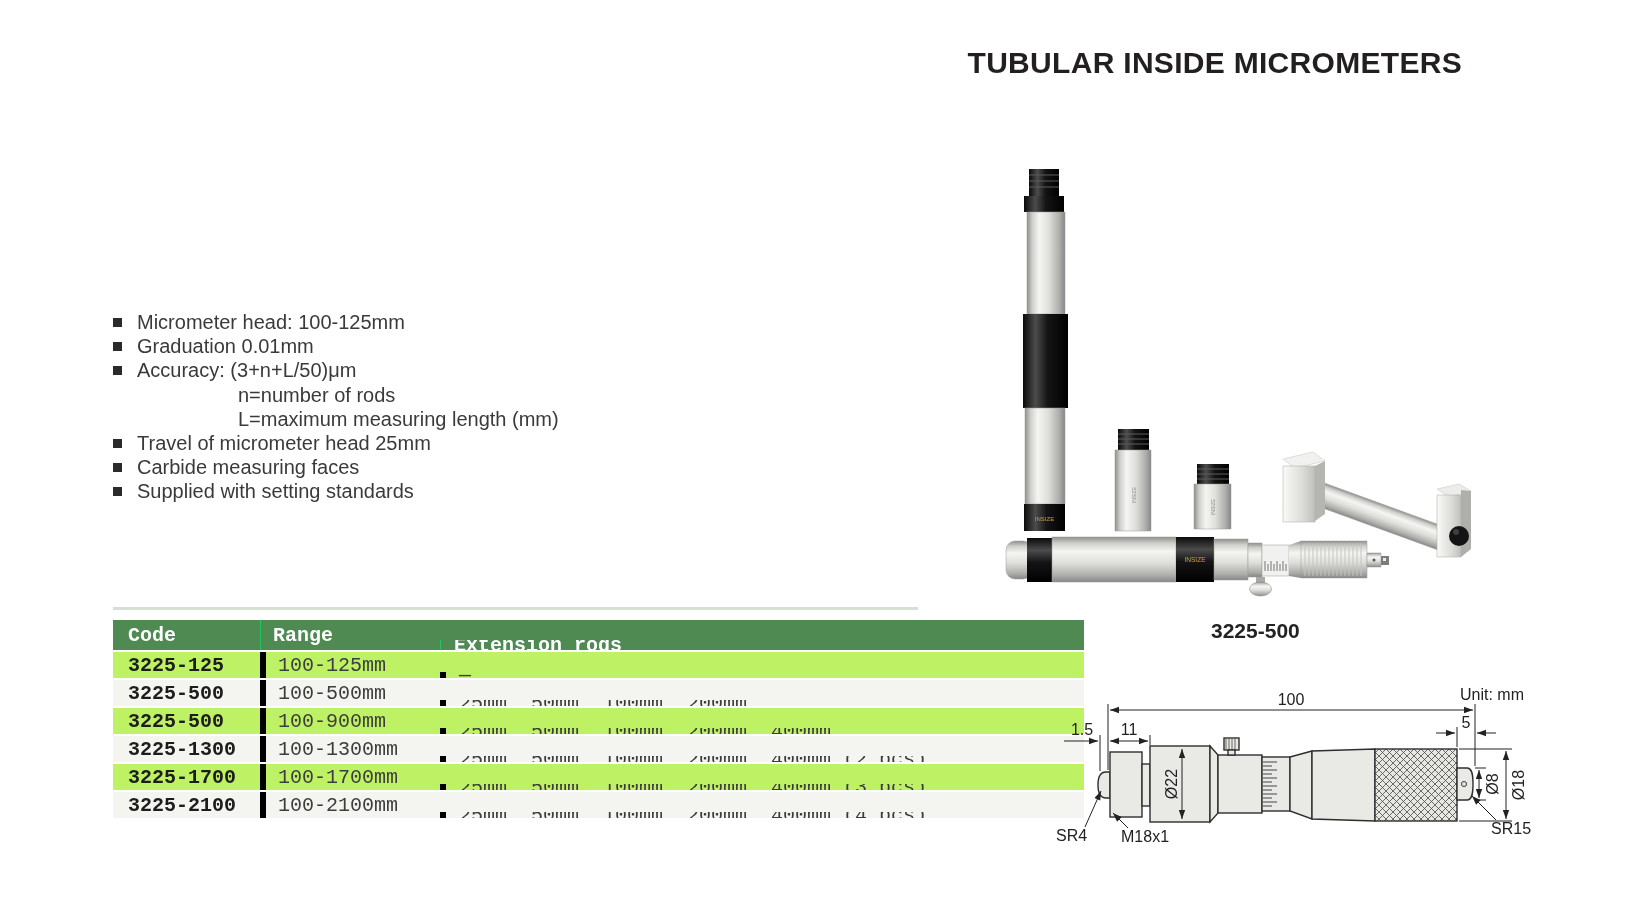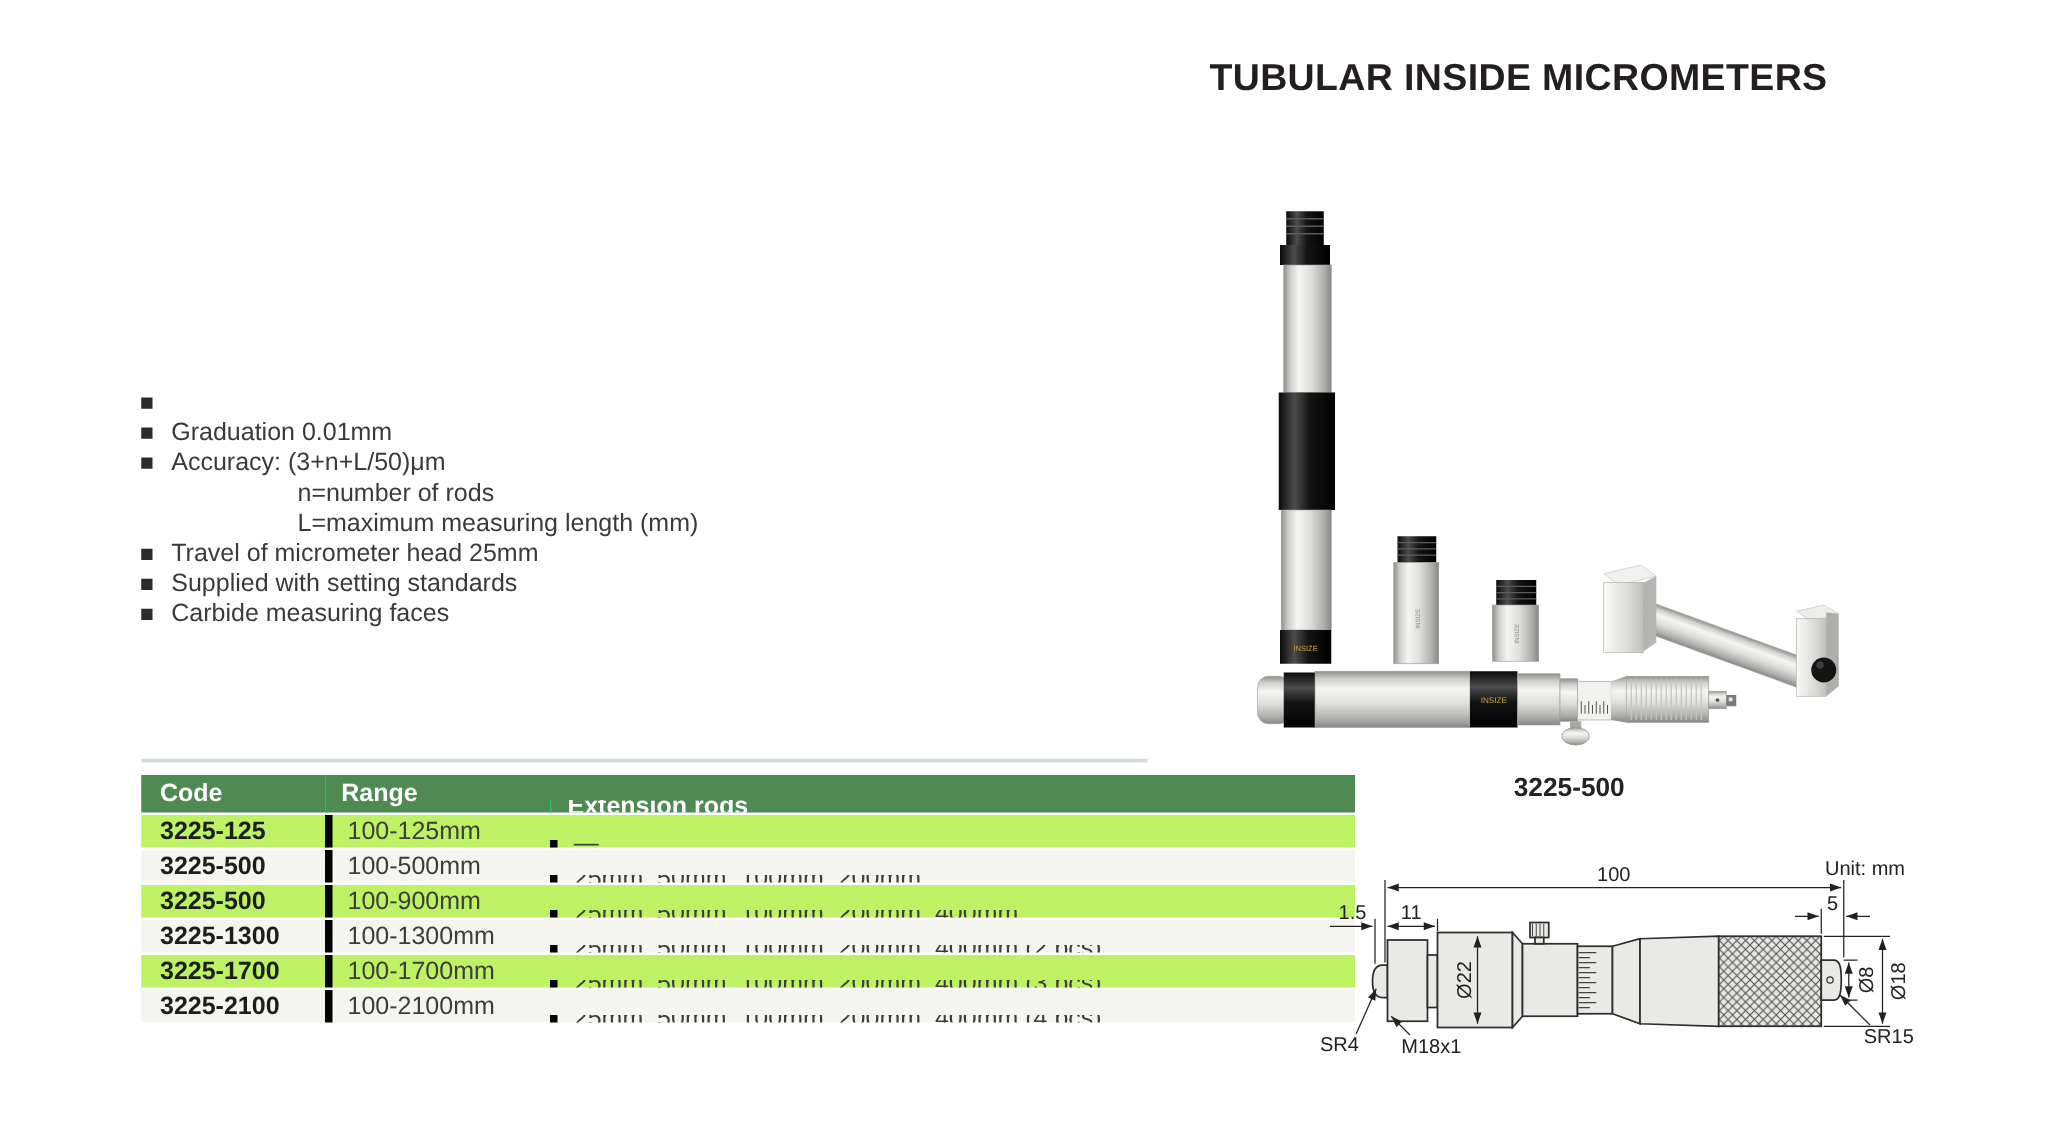--- a/index.html
+++ b/index.html
@@ -12,21 +12,21 @@
 
   
   .features{position:absolute;left:113px;top:310px;width:520px;}
   .feature{display:flex;align-items:flex-start;height:24.2px;font-size:20px;
            line-height:24.2px;color:#3a3a3a;white-space:nowrap;}
   .feature .sq{flex:none;width:9px;height:9px;background:#2b2b2b;margin:8px 15px 0 0;}
   .feature.indent{padding-left:125px;}
 
   
   .table-top-rule{position:absolute;left:113px;top:607px;width:805px;height:3px;background:#d5e0d5;}
-  .spec-table{position:absolute;left:113px;top:620px;width:971px;font-size:20px;}
+  .spec-table{position:absolute;left:113px;top:620px;width:971px;font-size:20px;font-family:Liberation Mono, monospace;}
   .t-row{display:flex;border-bottom:2px solid #ffffff;}
   .t-row.header{background:#4f8a53;color:#ffffff;font-weight:bold;height:30px;}
   .t-row.gray{background:#bef264;}
   .t-row.light{background:#f4f4f1;}
   .t-row{height:26px;}
   .t-row.header{height:30px;}
   .cell{display:flex;align-items:center;overflow:hidden;white-space:nowrap;}
   .c1{width:147px;padding-left:15px;box-sizing:border-box;}
   .c2{width:180px;padding-left:12px;box-sizing:border-box;}
   .c3{flex:1;padding-left:13px;box-sizing:border-box;margin-top:20px;}
@@ -46,20 +46,21 @@
 </head>
 <body>
 
 <div class="page">
 
   <div class="title">TUBULAR INSIDE MICROMETERS</div>
 
   <div class="features">
     <div class="feature">
         <span class="sq"></span>
+        <span>Micrometer head: 100-125mm</span>
       </div>
     <div class="feature">
         <span class="sq"></span>
         <span>Graduation 0.01mm</span>
       </div>
     <div class="feature">
         <span class="sq"></span>
         <span>Accuracy: (3+n+L/50)μm</span>
       </div>
     <div class="feature indent">
@@ -67,25 +68,25 @@
       </div>
     <div class="feature indent">
         <span>L=maximum measuring length (mm)</span>
       </div>
     <div class="feature">
         <span class="sq"></span>
         <span>Travel of micrometer head 25mm</span>
       </div>
     <div class="feature">
         <span class="sq"></span>
+        <span>Carbide measuring faces</span>
+      </div>
+    <div class="feature">
+        <span class="sq"></span>
         <span>Supplied with setting standards</span>
-      </div>
-    <div class="feature">
-        <span class="sq"></span>
-        <span>Carbide measuring faces</span>
       </div>
   </div>
 
   <div class="table-top-rule"></div>
 
   <div class="spec-table">
     <div class="t-row header">
       <div class="cell c1">Code</div>
       <div class="cell c2">Range</div>
       <div class="cell c3">Extension rods</div>

